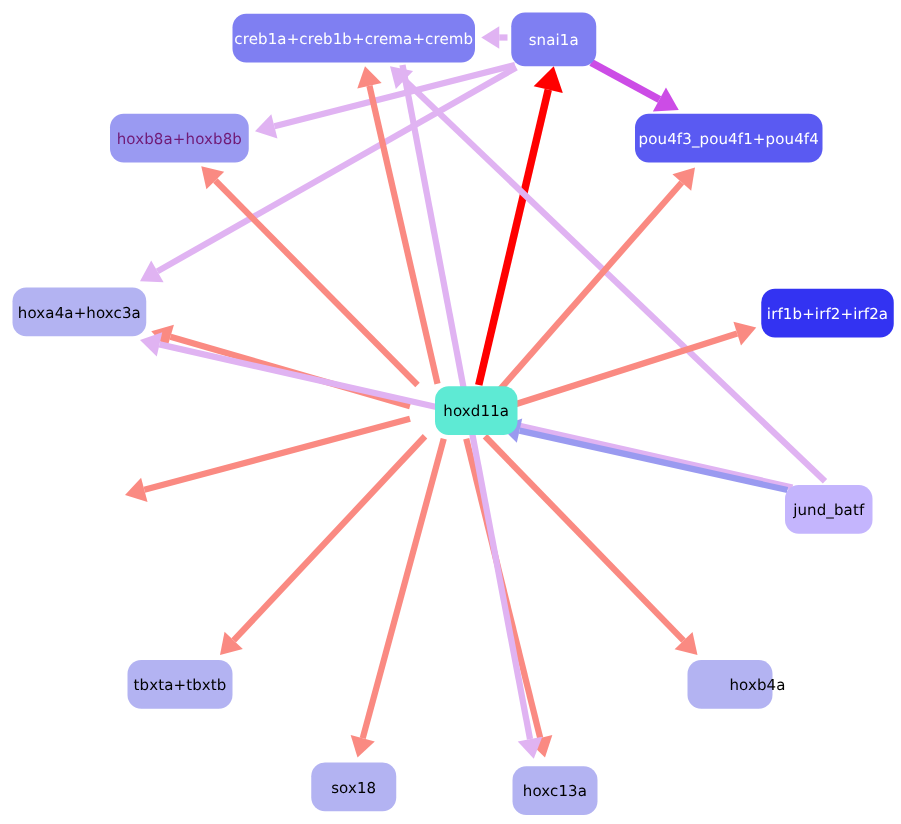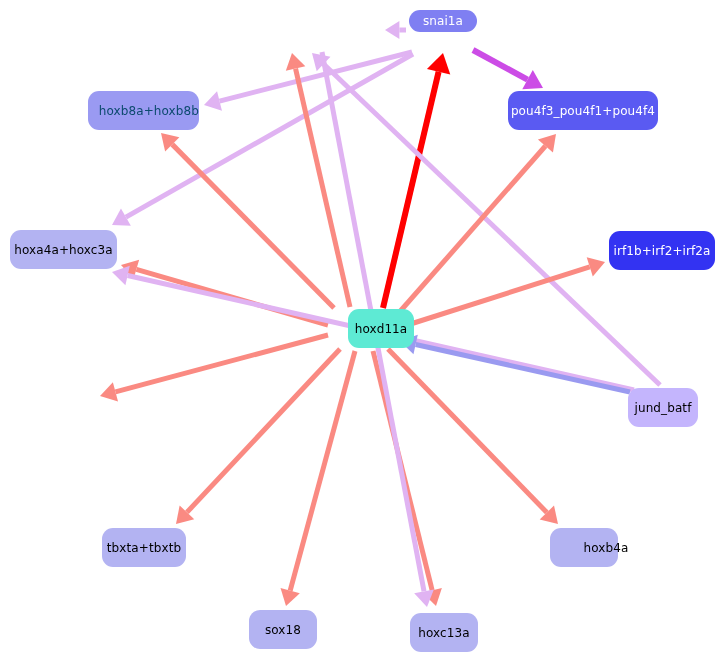--- a/index.html
+++ b/index.html
@@ -114,27 +114,30 @@
       </g>
       <g>
         <line x1="373" y1="351" x2="432.16244272841703" y2="590.4670300912118" stroke="#fa8a82" stroke-width="5" stroke-linecap="butt"></line>
         <polygon points="436,606 422.4543365354244,592.8655033859511 441.8705489214097,588.0685567964724" fill="#fa8a82"></polygon>
       </g>
       <g>
         <line x1="322" y1="52" x2="424.0257333103224" y2="591.2788760688469" stroke="#e0b3f2" stroke-width="5" stroke-linecap="butt"></line>
         <polygon points="427,607 414.2000308533517,593.1377927498954 433.8514357672931,589.4199593877984" fill="#e0b3f2"></polygon>
       </g>
     </svg>
-    <div class="node" style="left: 409px; top: 10px; width: 68px; height: 22px; background: rgb(127, 127, 242); color: rgb(255, 255, 255);">
+<div class="node" style="left: 186px; top: 11px; width: 194px; height: 39px; background: rgb(127, 127, 242); color: rgb(255, 255, 255);">
+      <span class="node-label">creb1a+creb1b+crema+cremb</span>
+    </div>
+    <div class="node" style="left: 409px; top: 10px; width: 68px; height: 43px; background: rgb(127, 127, 242); color: rgb(255, 255, 255);">
       <span class="node-label">snai1a</span>
     </div>
     <div class="node" style="left: 508px; top: 91px; width: 150px; height: 39px; background: rgb(90, 90, 242); color: rgb(255, 255, 255);">
       <span class="node-label">pou4f3_pou4f1+pou4f4</span>
     </div>
-    <div class="node" style="left: 88px; top: 91px; width: 111px; height: 39px; background: rgb(154, 154, 242); color: #0c4a6e; justify-content: flex-end;">
+    <div class="node" style="left: 88px; top: 91px; width: 111px; height: 39px; background: rgb(154, 154, 242); color: #701a75;">
       <span class="node-label">hoxb8a+hoxb8b</span>
     </div>
     <div class="node" style="left: 10px; top: 230px; width: 107px; height: 39px; background: rgb(179, 179, 242); color: rgb(0, 0, 0);">
       <span class="node-label">hoxa4a+hoxc3a</span>
     </div>
     <div class="node" style="left: 609px; top: 231px; width: 106px; height: 39px; background: rgb(51, 51, 242); color: rgb(255, 255, 255);">
       <span class="node-label">irf1b+irf2+irf2a</span>
     </div>
     <div class="node" style="left: 348px; top: 309px; width: 66px; height: 39px; background: #5eead4; color: rgb(0, 0, 0);">
       <span class="node-label">hoxd11a</span>

